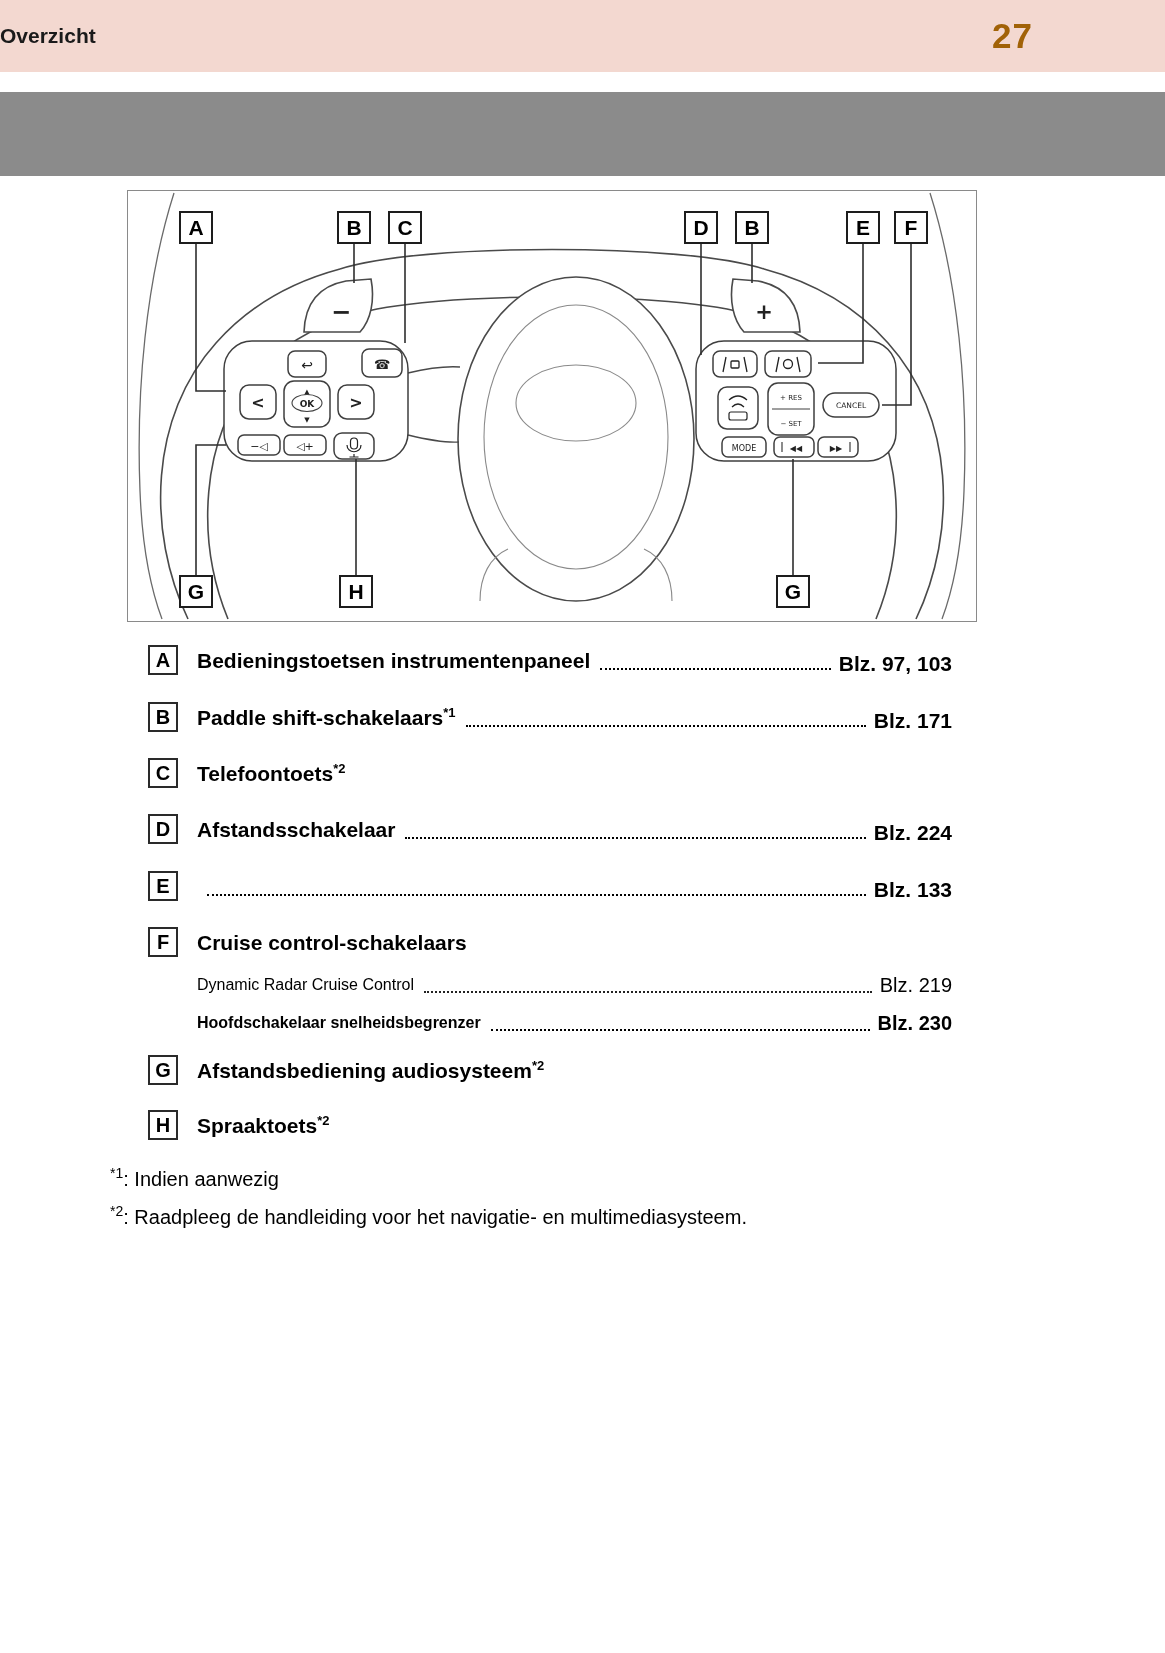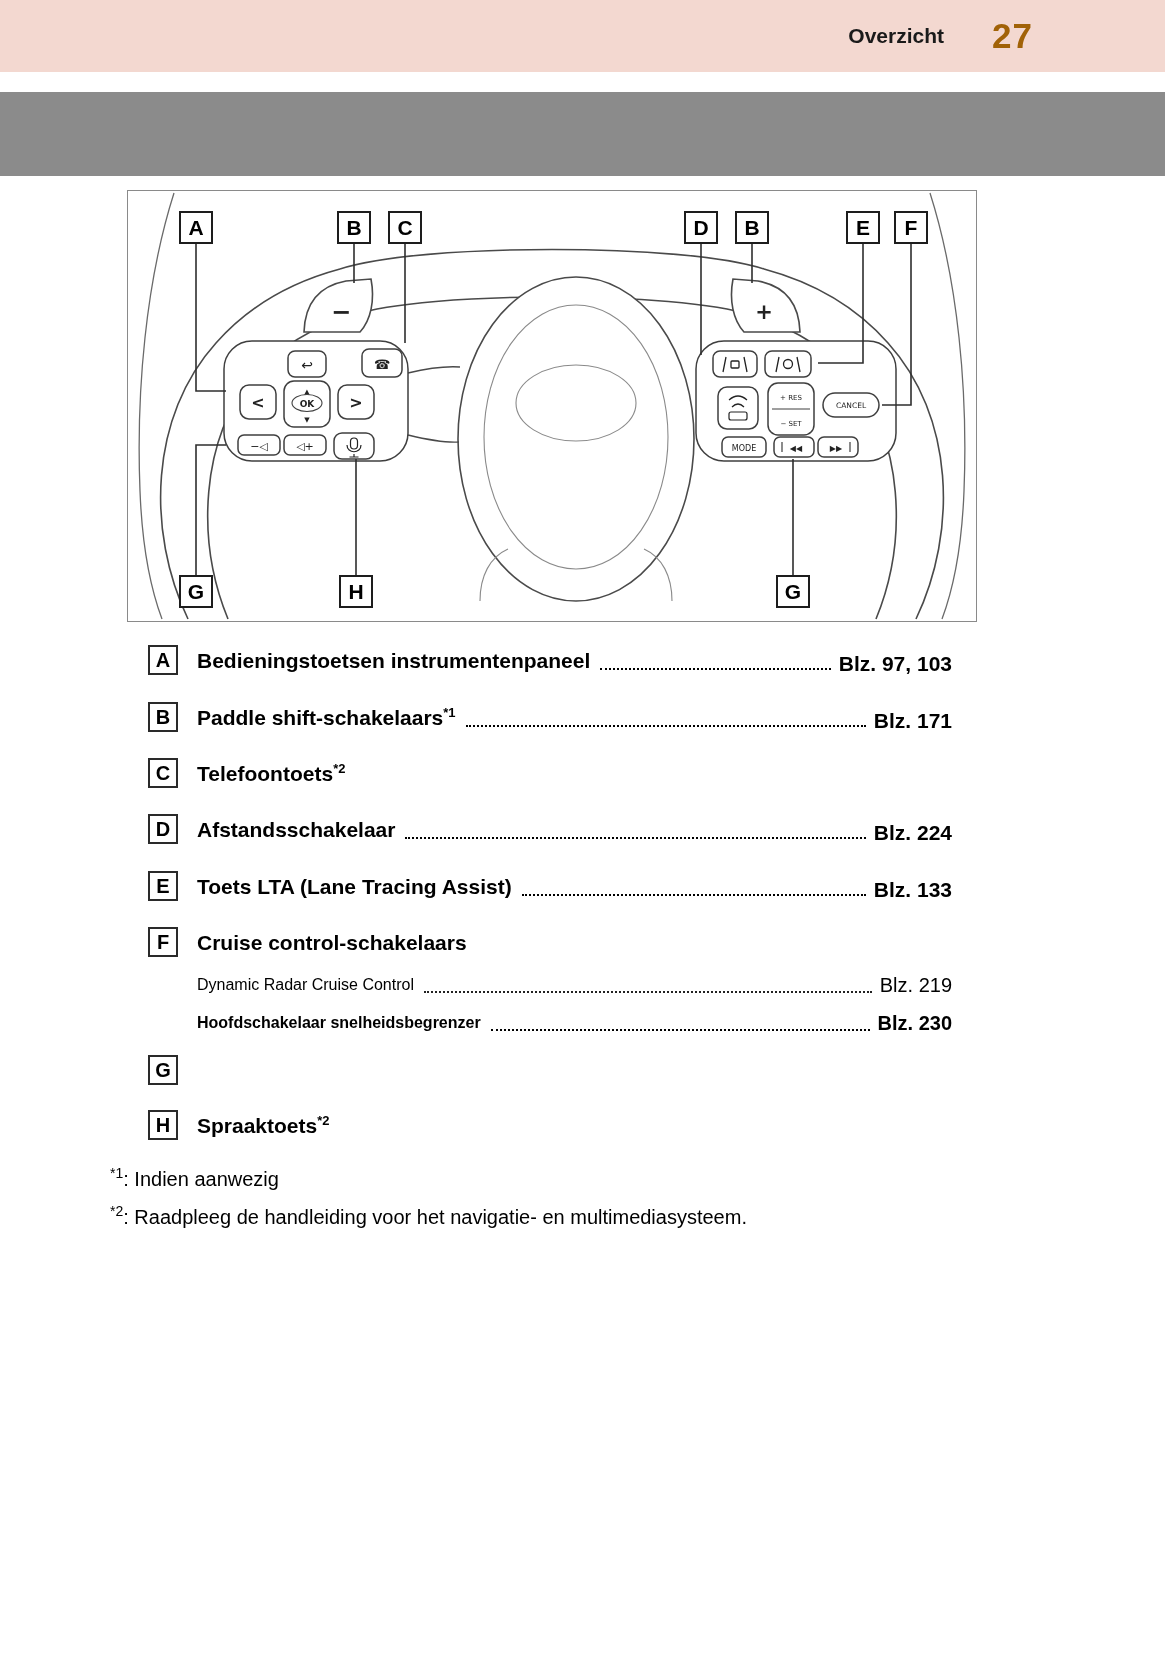--- a/index.html
+++ b/index.html
@@ -4,21 +4,21 @@
 <style>
   html,body { margin:0; padding:0; background:#fff; }
   body {
     width:1165px; min-height:1653px;
     font-family:"Liberation Sans", sans-serif;
     color:#000; position:relative;
   }
   
   .header {
     height:72px; background:#f3d8d0;
-    display:flex; align-items:center; justify-content:flex-end;
+    display:flex; align-items:center; justify-content:space-between;
     padding-right:132px; gap:48px; box-sizing:border-box;
   }
   .header-title { font-weight:bold; font-size:21px; color:#1a1a1a; }
   .header-page  { font-weight:bold; font-size:35px; color:#a16207; letter-spacing:1px; }
   .chapter-band { height:84px; background:#8b8b8b; margin-top:20px; }
 
   
   .diagram-wrap {
     margin:14px 0 0 127px; width:848px; height:430px;
     border:1px solid #8a8a8a; position:relative; background:#fff; box-sizing:content-box;
@@ -242,21 +242,20 @@
 
   <div class="legend-row">
     <span class="lbox">D</span>
     <span class="ltext"><b>Afstandsschakelaar</b><sup></sup></span>
     <span class="leader"></span>
     <span class="lpage">Blz. 224</span>
   </div>
 
   <div class="legend-row">
     <span class="lbox">E</span>
-    <span class="ltext"><b>Toets LTA (Lane Tracing Assist)</b><sup></sup></span>
     <span class="leader"></span>
     <span class="lpage">Blz. 133</span>
   </div>
 
   <div class="legend-row tight">
     <span class="lbox">F</span>
     <span class="ltext"><b>Cruise control-schakelaars</b><sup></sup></span>
   </div>
 
   <div class="legend-sub">
@@ -266,20 +265,21 @@
   </div>
 
   <div class="legend-sub bold">
     <span class="subtext">Hoofdschakelaar snelheidsbegrenzer</span>
     <span class="leader"></span>
     <span class="subpage">Blz. 230</span>
   </div>
 
   <div class="legend-row row-gap-top">
     <span class="lbox">G</span>
+    <span class="ltext"><b>Afstandsbediening audiosysteem</b><sup>*2</sup></span>
   </div>
 
   <div class="legend-row">
     <span class="lbox">H</span>
     <span class="ltext"><b>Spraaktoets</b><sup>*2</sup></span>
   </div>
 
 </div>
 
 <div class="footnotes">

